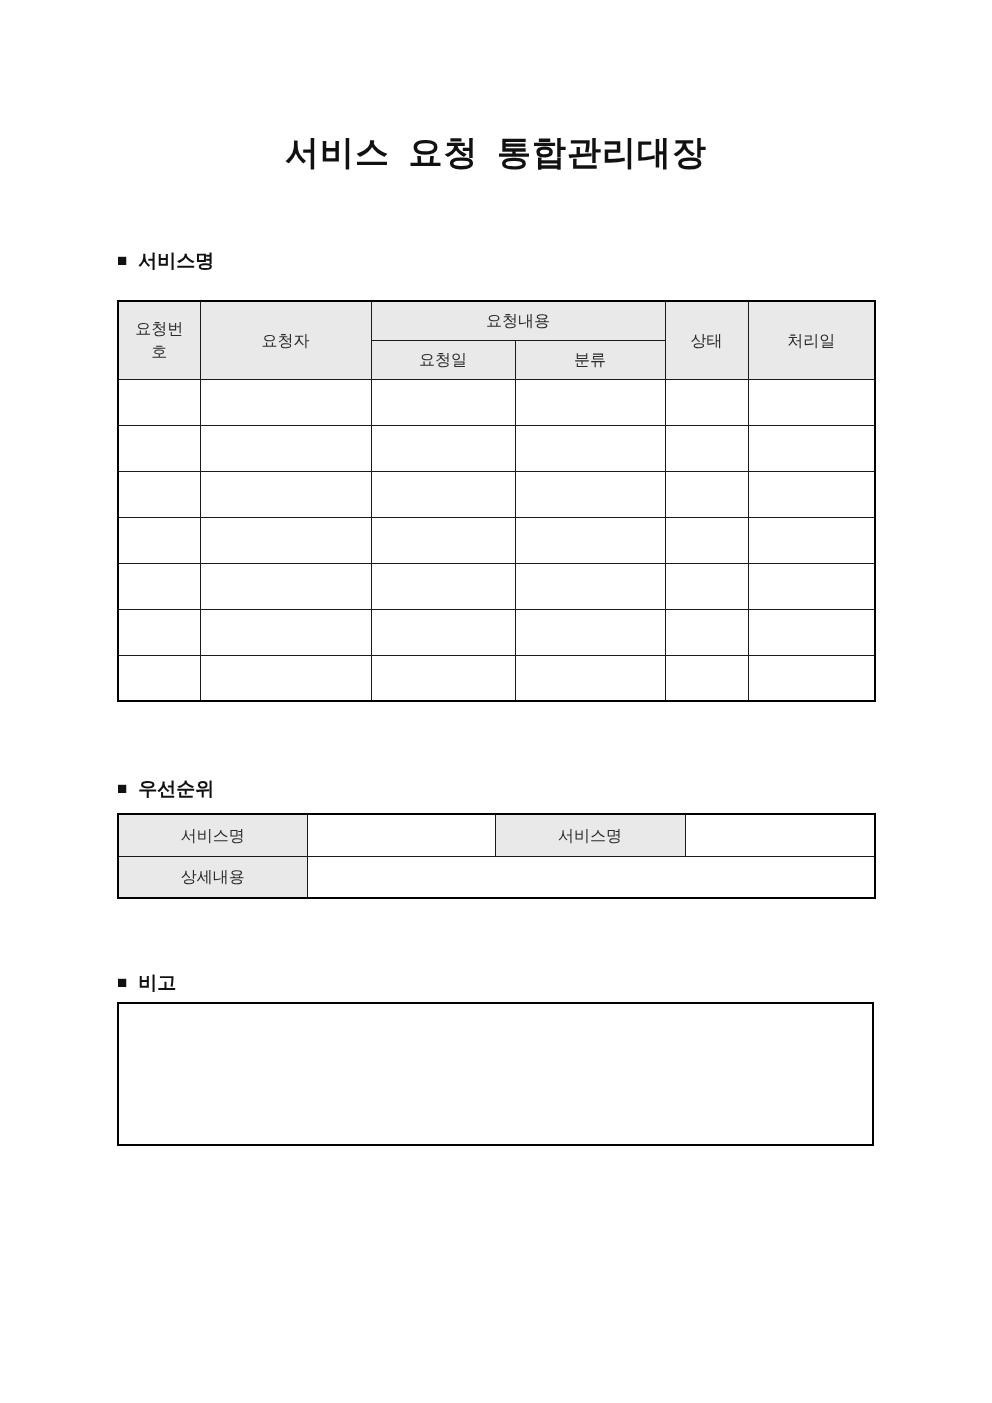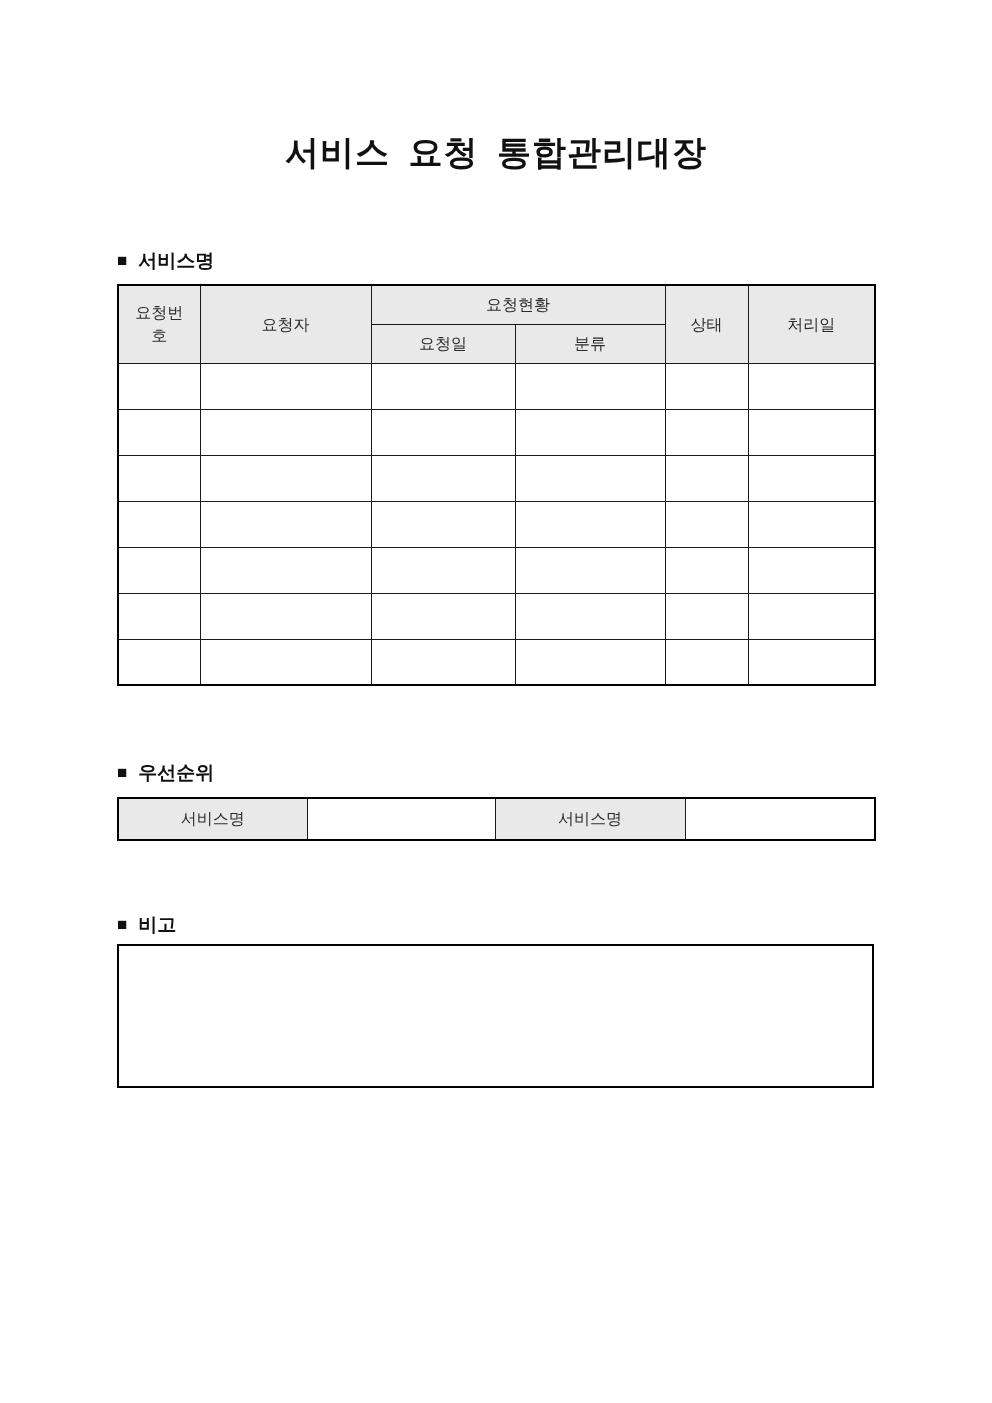--- a/index.html
+++ b/index.html
@@ -55,21 +55,21 @@
     background: #e9e9e9;
     font-weight: 400;
     color: #2b2b2b;
     text-align: center;
     vertical-align: middle;
     padding: 2px 10px;
     line-height: 1.45;
   }
   td { background: #ffffff; }
 
-  .status-table { margin-top: 12px; }
+  .status-table { margin-top: 28px; }
   .status-table thead tr { height: 39px; }
   .status-table tbody tr { height: 46px; }
   .status-table th.wrap { word-break: break-all; }
 
   .detail-table { margin-top: 13px; }
   .detail-table tr { height: 42px; }
 
   .notes-box {
     margin-top: 8px;
     width: 757px;
@@ -97,21 +97,21 @@
         <col style="width:171px">
         <col style="width:144px">
         <col style="width:150px">
         <col style="width:83px">
         <col style="width:127px">
       </colgroup>
       <thead>
         <tr>
           <th rowspan="2" class="wrap">요청번호</th>
           <th rowspan="2">요청자</th>
-          <th colspan="2">요청현황</th>
+          <th colspan="2">요청내용</th>
           <th rowspan="2">상태</th>
           <th rowspan="2">처리일</th>
         </tr>
         <tr>
           <th>요청일</th>
           <th>분류</th>
         </tr>
       </thead>
       <tbody>
           <tr>
@@ -185,20 +185,24 @@
         <col style="width:190px">
         <col style="width:190px">
       </colgroup>
       <tbody>
         <tr>
           <th>서비스명</th>
           <td></td>
           <th>서비스명</th>
           <td></td>
         </tr>
+        <tr>
+          <th>상세내용</th>
+          <td colspan="3"></td>
+        </tr>
       </tbody>
     </table>
 
     <div class="section-heading heading-notes">
       <span class="bullet">■</span>
       <span>비고</span>
     </div>
 
     <div class="notes-box"></div>
 

